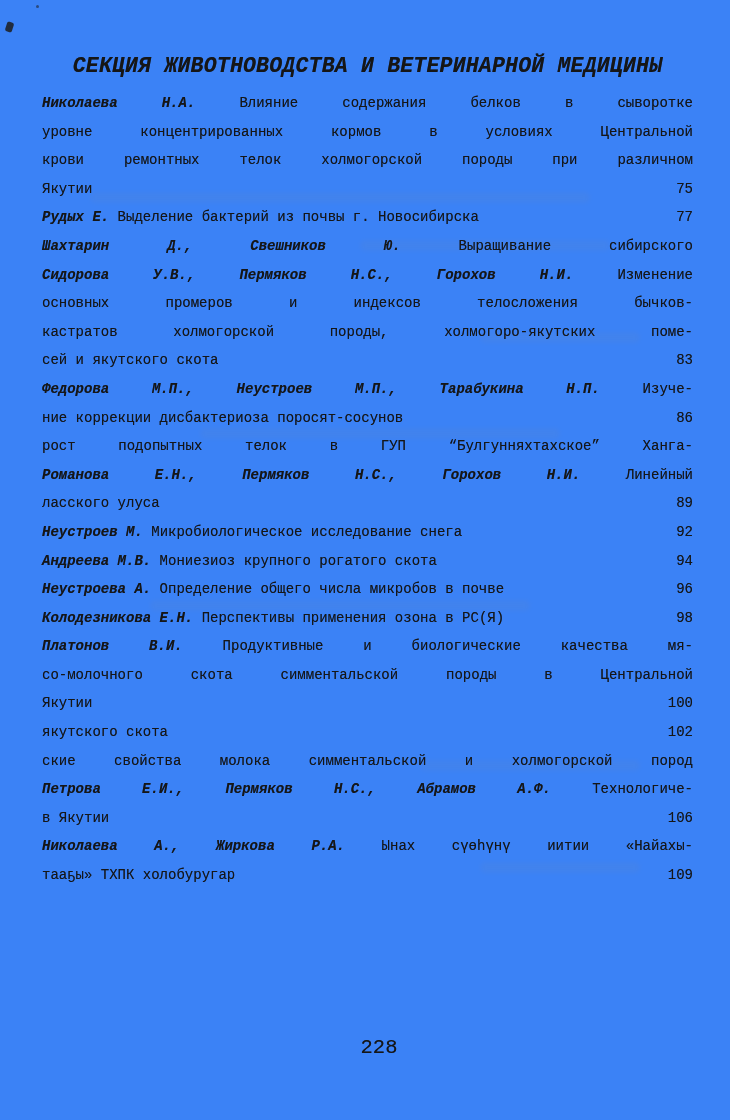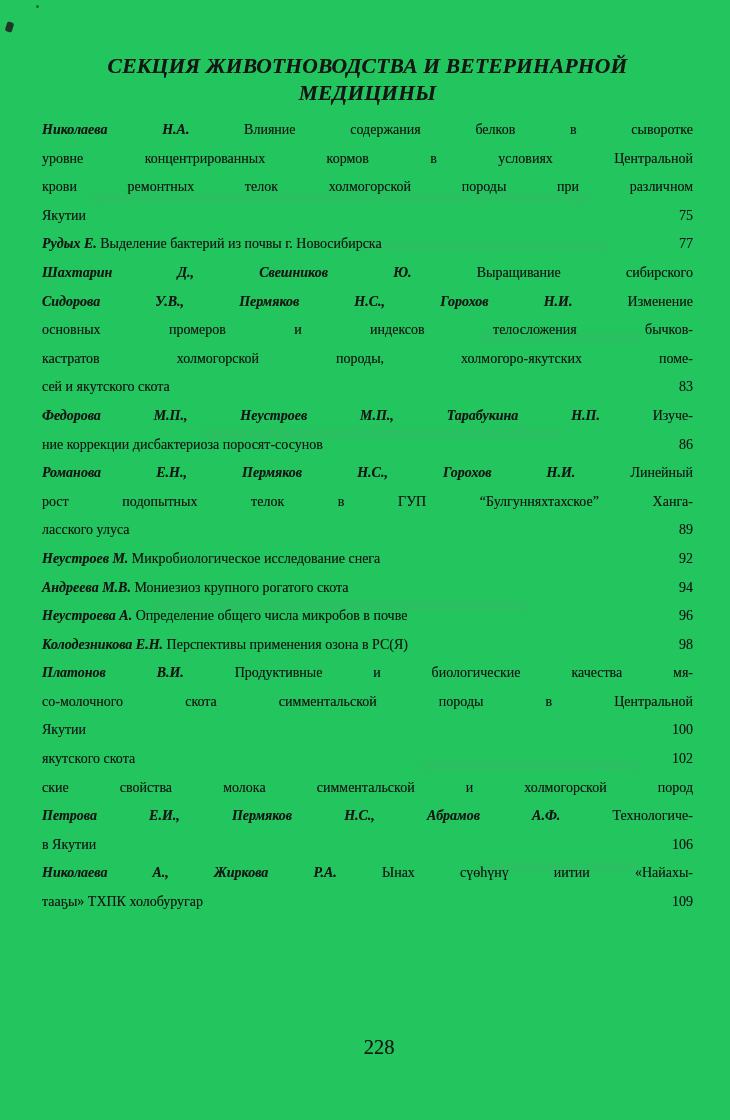--- a/index.html
+++ b/index.html
@@ -4,23 +4,24 @@
 <style>
   html, body { margin: 0; padding: 0; }
   body {
     width: 730px; height: 1120px;
     background: #e9e9e7;
     font-family: "Liberation Serif", "DejaVu Serif", serif;
   }
   .sheet {
     position: relative;
     width: 730px; height: 1120px;
-    background: #22c55e;
+    background: #3b82f6;
     overflow: hidden;
     color: #161616;
+    font-family: Liberation Mono, monospace;
   }
   
   .bleed {
     position: absolute;
     height: 11px;
     background: #8d8d88;
     opacity: 0.07;
     filter: blur(2px);
     border-radius: 5px;
     pointer-events: none;
@@ -114,22 +115,22 @@
           <div class="toc-line fill"><span class="authors">Сидорова У.В., Пермяков Н.С., Горохов Н.И.</span> Изменение</div>
           <div class="toc-line fill">основных промеров и индексов телосложения бычков-</div>
           <div class="toc-line fill">кастратов холмогорской породы, холмогоро-якутских поме-</div>
           <div class="toc-line last">сей и якутского скота<span class="pagenum">83</span></div>
         </div>
         <div class="toc-entry">
           <div class="toc-line fill"><span class="authors">Федорова М.П., Неустроев М.П., Тарабукина Н.П.</span> Изуче-</div>
           <div class="toc-line last">ние коррекции дисбактериоза поросят-сосунов<span class="pagenum">86</span></div>
         </div>
         <div class="toc-entry">
+          <div class="toc-line fill">рост подопытных телок в ГУП “Булгунняхтахское” Ханга-</div>
           <div class="toc-line fill"><span class="authors">Романова Е.Н., Пермяков Н.С., Горохов Н.И.</span> Линейный</div>
-          <div class="toc-line fill">рост подопытных телок в ГУП “Булгунняхтахское” Ханга-</div>
           <div class="toc-line last">ласского улуса<span class="pagenum">89</span></div>
         </div>
         <div class="toc-entry">
           <div class="toc-line last"><span class="authors">Неустроев М.</span> Микробиологическое исследование снега<span class="pagenum">92</span></div>
         </div>
         <div class="toc-entry">
           <div class="toc-line last"><span class="authors">Андреева М.В.</span> Мониезиоз крупного рогатого скота<span class="pagenum">94</span></div>
         </div>
         <div class="toc-entry">
           <div class="toc-line last"><span class="authors">Неустроева А.</span> Определение общего числа микробов в почве<span class="pagenum">96</span></div>

